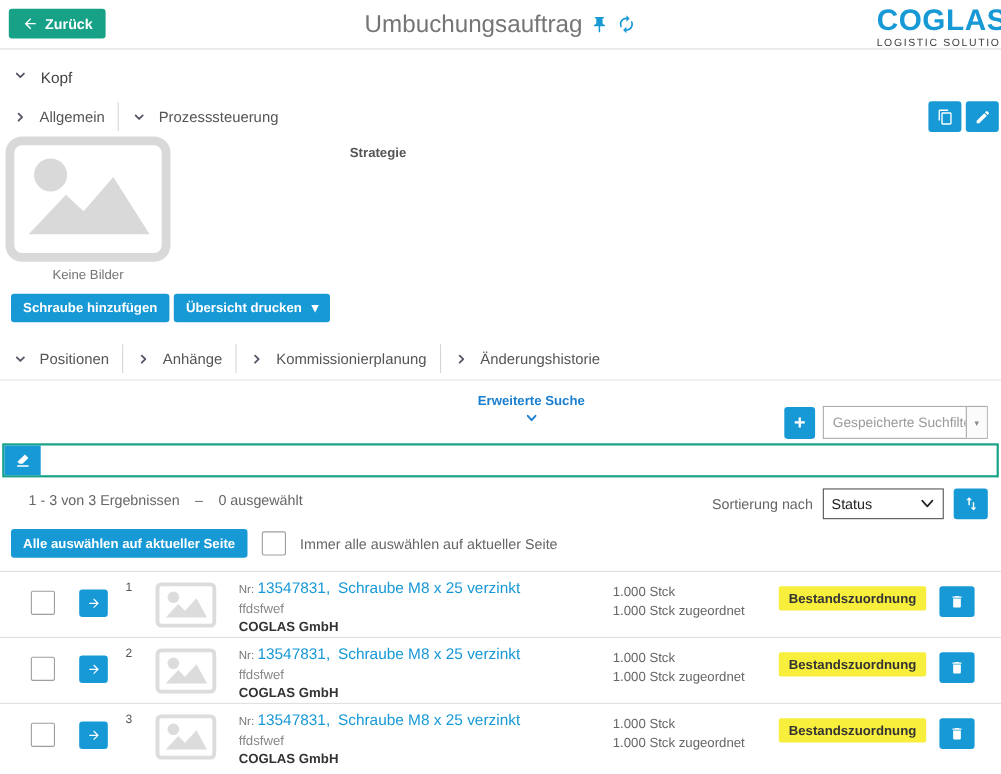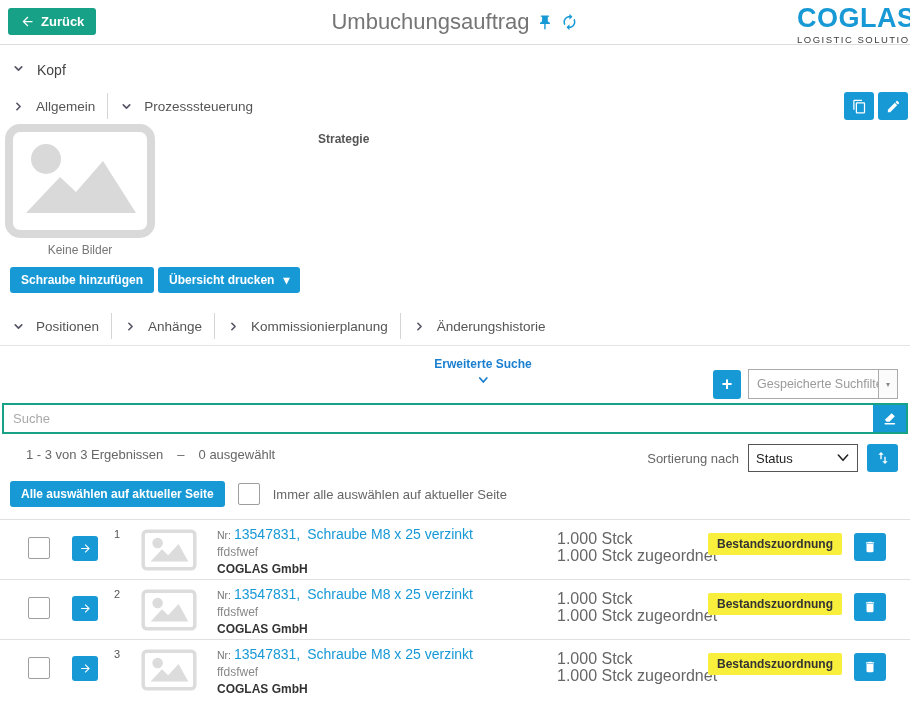--- a/index.html
+++ b/index.html
@@ -87,21 +87,21 @@
     color:#fff;border:none;border-radius:3px;display:flex;align-items:center;justify-content:center;cursor:pointer;padding:0;}
   .row-index{position:absolute;left:114px;top:8px;font-size:11px;color:#555;}
   .thumb{position:absolute;left:140px;top:9px;}
   .row-info{position:absolute;left:217px;top:7px;line-height:1;}
   .line1{display:flex;align-items:baseline;}
   .nr-label{font-size:10.5px;color:#777;margin-right:3px;}
   .row-link{color:var(--link);font-size:14px;text-decoration:none;cursor:pointer;}
   .row-link .nm{margin-left:7px;}
   .line2{font-size:12px;color:#888;margin-top:5px;}
   .line3{font-size:12px;font-weight:700;color:#333;margin-top:5px;}
-  .row-qty{position:absolute;left:557px;top:10px;font-size:16px;color:#666;line-height:17px;}
+  .row-qty{position:absolute;left:557px;top:10px;font-size:12px;color:#666;line-height:17px;}
   .badge{position:absolute;left:708px;top:13px;background:var(--yellow);color:#333;
     font-size:12px;font-weight:700;padding:4px 9px;border-radius:2px;white-space:nowrap;}
   .del-btn{position:absolute;left:854px;top:13px;width:32px;height:28px;}
 </style>
 </head>
 <body>
 
 <div class="header">
   <button class="btn-teal">
     <svg width="15" height="15" viewBox="0 0 24 24" fill="currentColor">
@@ -226,21 +226,20 @@
   <button class="icon-btn plus-btn">
     <span>+</span>
   </button>
   <div class="sel">
     <span class="sel-text">Gespeicherte Suchfilter</span>
     <span class="sel-caret">▾</span>
   </div>
 </div>
 
 <div class="abs search-box">
-  <input type="text" placeholder="Suche" style="">
   <button class="search-clear">
     <svg width="15" height="15" viewBox="0 0 24 24" fill="currentColor">
         <path d="M15.5 3.5l5 5L12 17H7.5l-3-3 11-10.5z"></path>
         <rect x="4" y="19" width="17" height="2.4" rx="1"></rect>
       </svg>
   </button>
 </div>
 
 <div class="abs results-row">
   <span>1 - 3 von 3 Ergebnissen</span>

